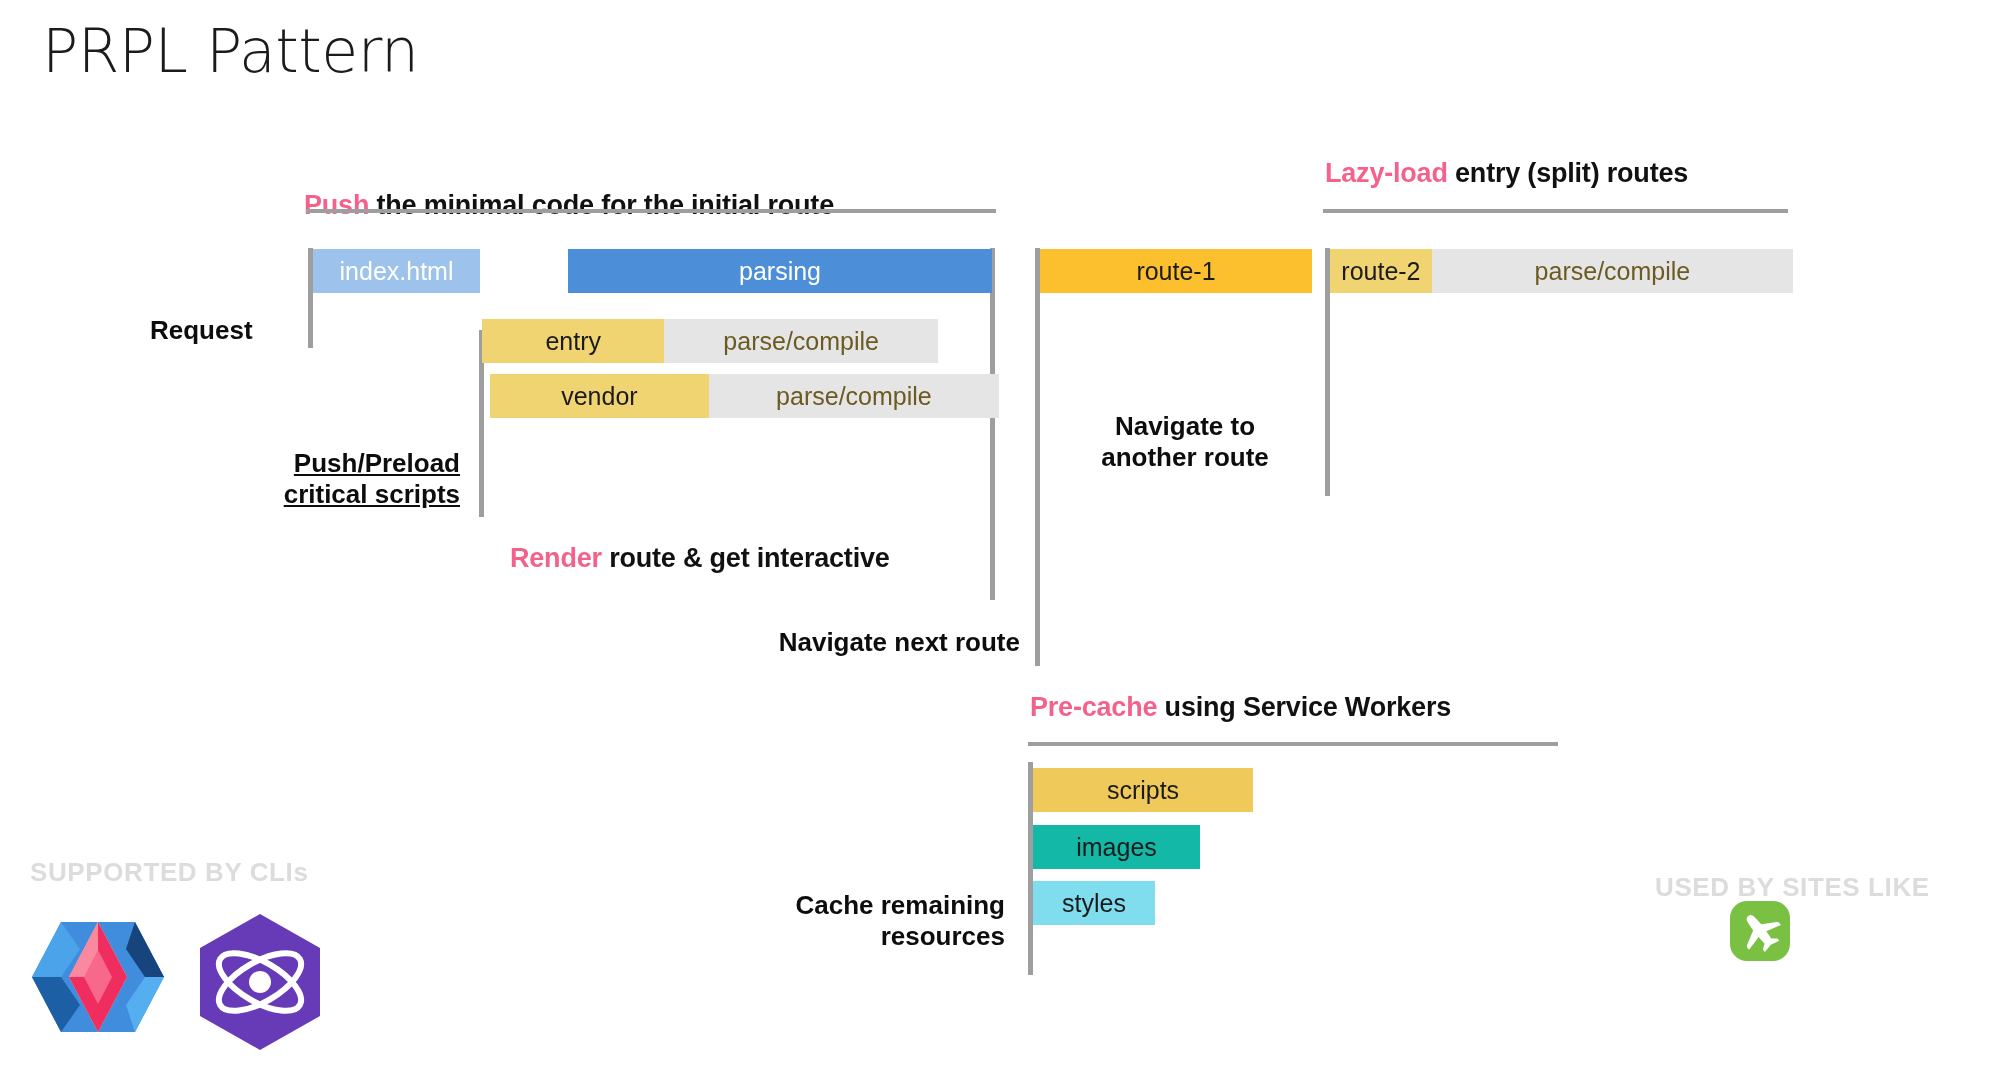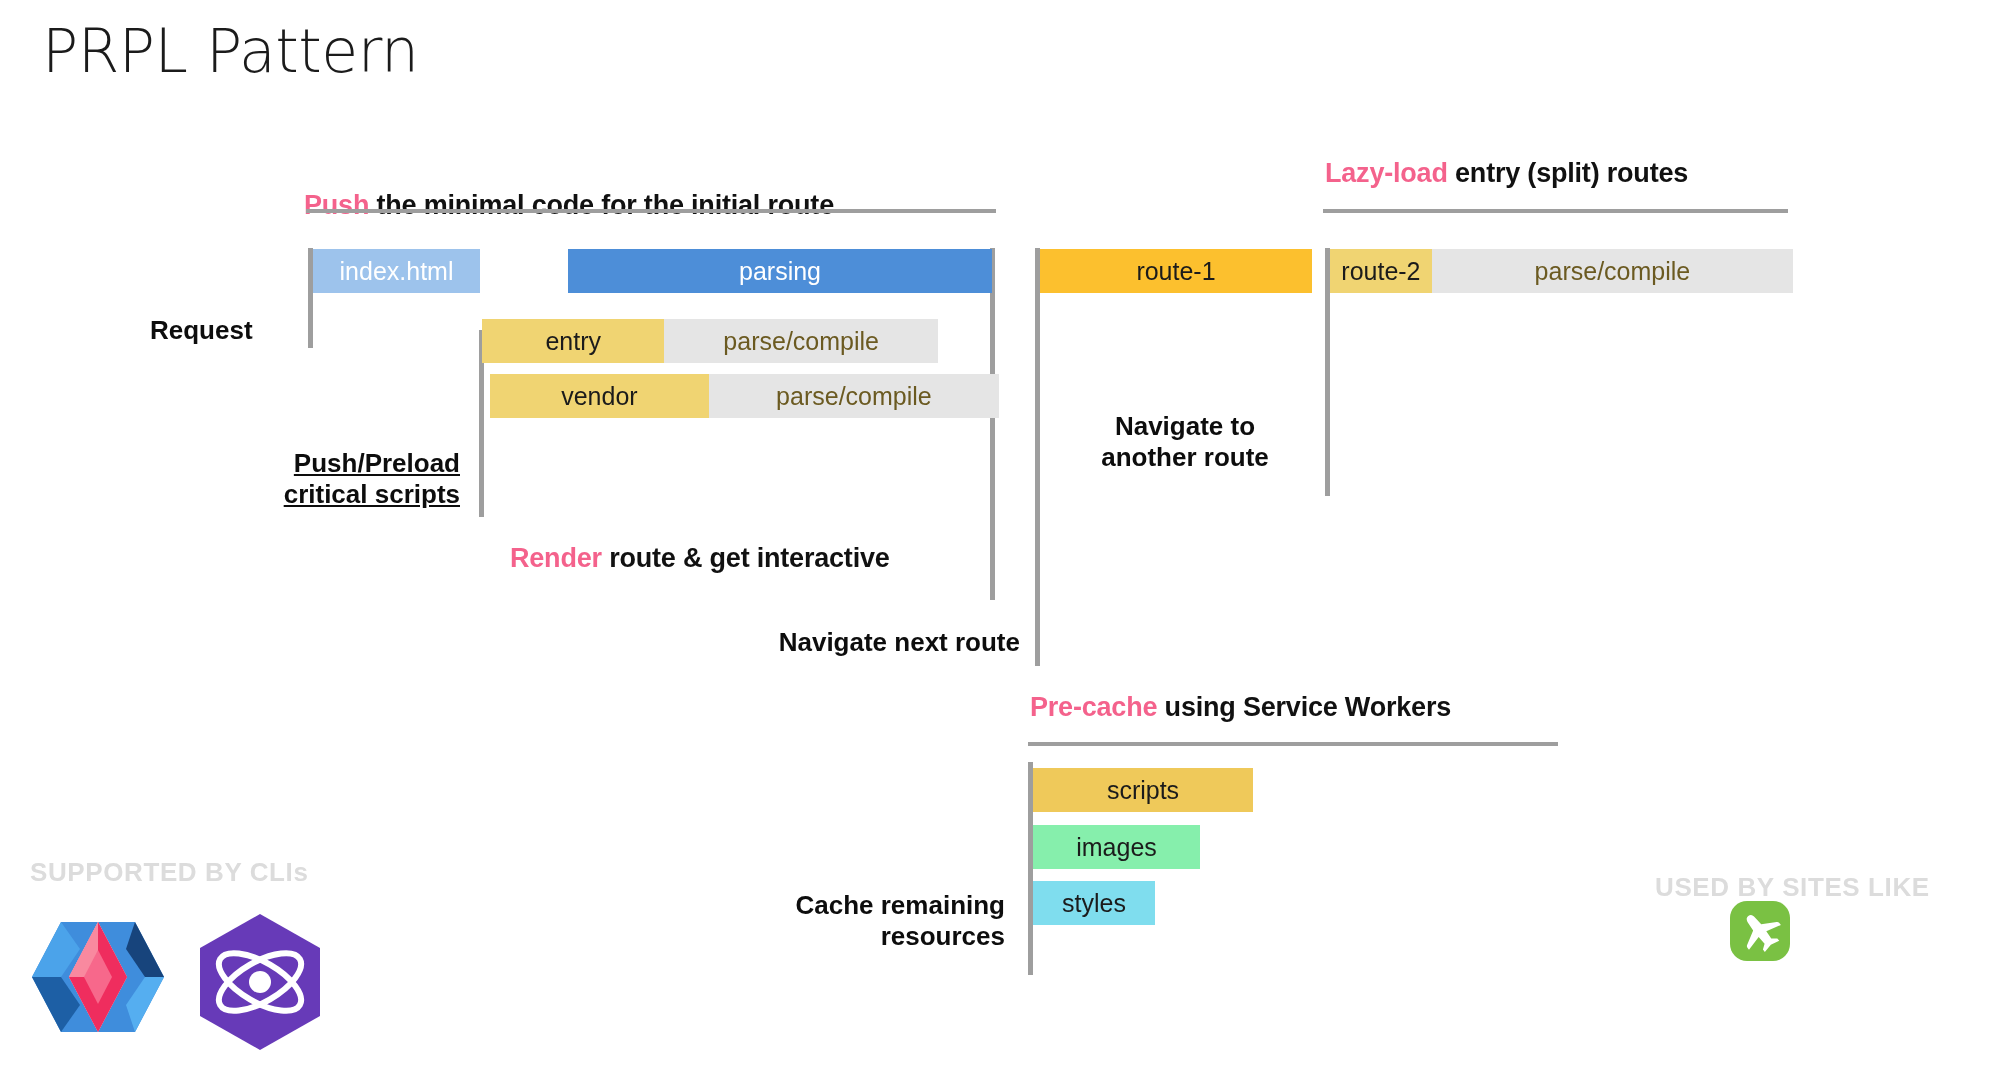--- a/index.html
+++ b/index.html
@@ -69,21 +69,21 @@
     box-sizing: border-box;
     white-space: nowrap;
   }
 
   .c-indexhtml { background: #9dc3ec; color: #ffffff; }
   .c-parsing   { background: #4d8ed8; color: #ffffff; }
   .c-lightyel  { background: #f0d472; color: #1b1b1b; }
   .c-orange    { background: #e5e5e5; color: #6b5a21; }
   .c-orange-dk { background: #fcc02e; color: #1b1b1b; }
   .c-scripts   { background: #efc95a; color: #1b1b1b; }
-  .c-images    { background: #86efac; color: #1b1b1b; }
+  .c-images    { background: #14b8a6; color: #1b1b1b; }
   .c-styles    { background: #7fddee; color: #1b1b1b; }
 
   
   .row-label {
     position: absolute;
     font-size: 26px;
     font-weight: bold;
     color: #0d0d0d;
     line-height: 1.2;
     white-space: pre-line;

